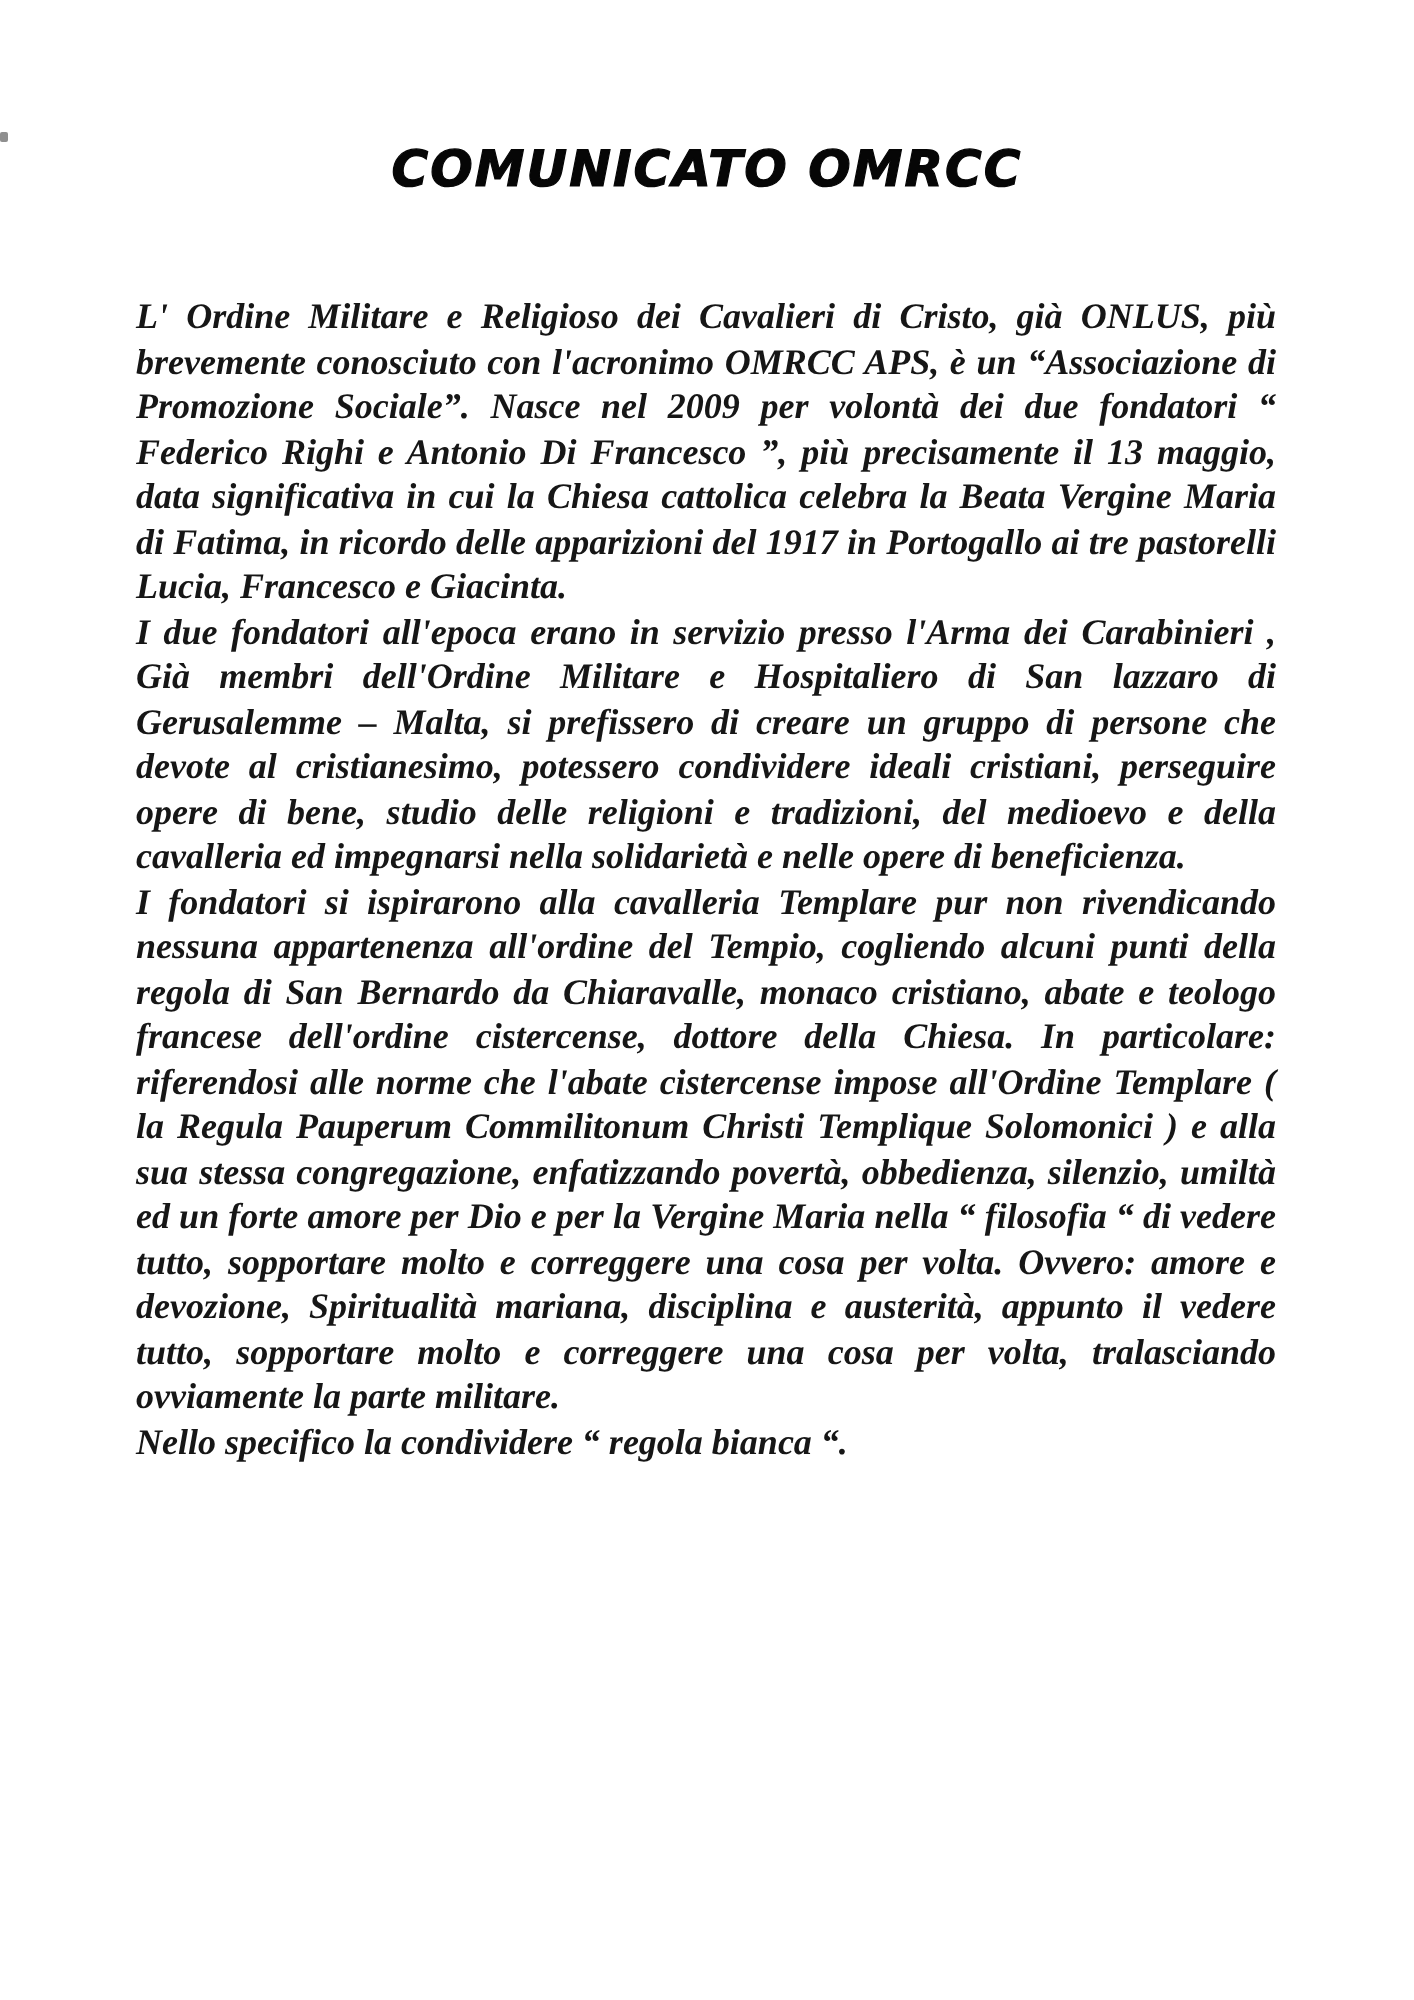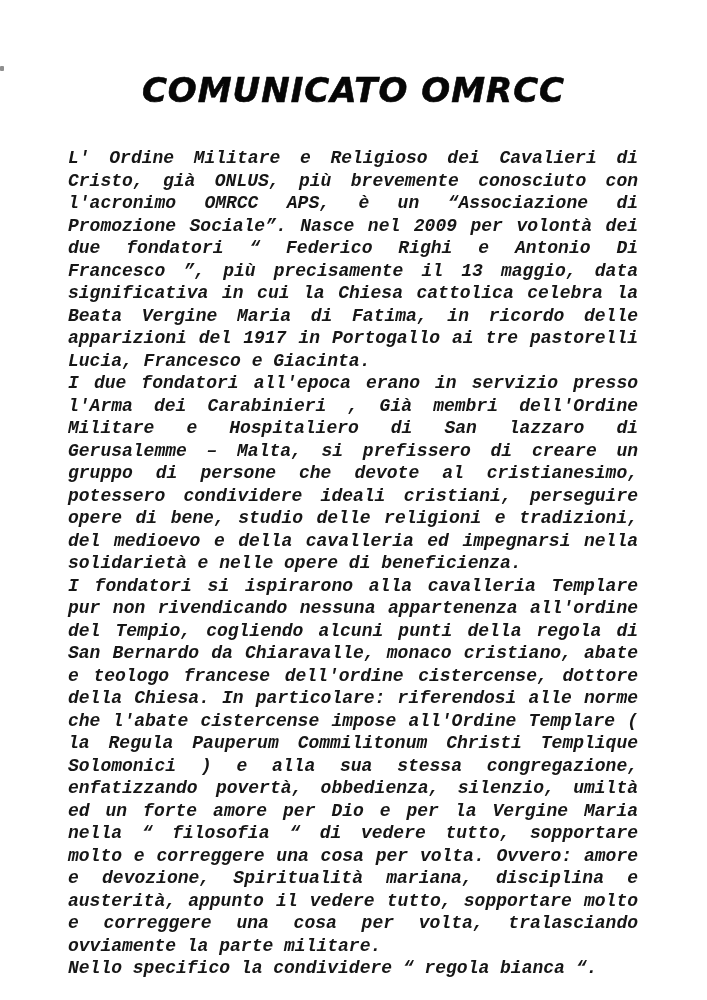--- a/index.html
+++ b/index.html
@@ -32,32 +32,32 @@
   .title {
     position: absolute;
     top: 70px;
     left: 0;
     width: 100%;
     margin: 0;
     text-align: center;
     font-family: "DejaVu Sans", "Liberation Sans", sans-serif;
     font-weight: bold;
     font-style: italic;
-    font-size: 34px;
+    font-size: 25px;
     letter-spacing: 1px;
     color: #060606;
     -webkit-text-stroke: 0.6px #060606;
   }
   .body-text {
     position: absolute;
     top: 147px;
     left: 68px;
     width: 570px;
     color: #161616;
-    font-family: Liberation Mono, monospace;
+    font-family: Liberation Serif, serif;
     font-weight: bold;
     font-style: italic;
     font-size: 18px;
     line-height: 22.5px;
     text-align: justify;
   }
   .para {
     margin: 0;
     padding: 0;
     hyphens: none;

